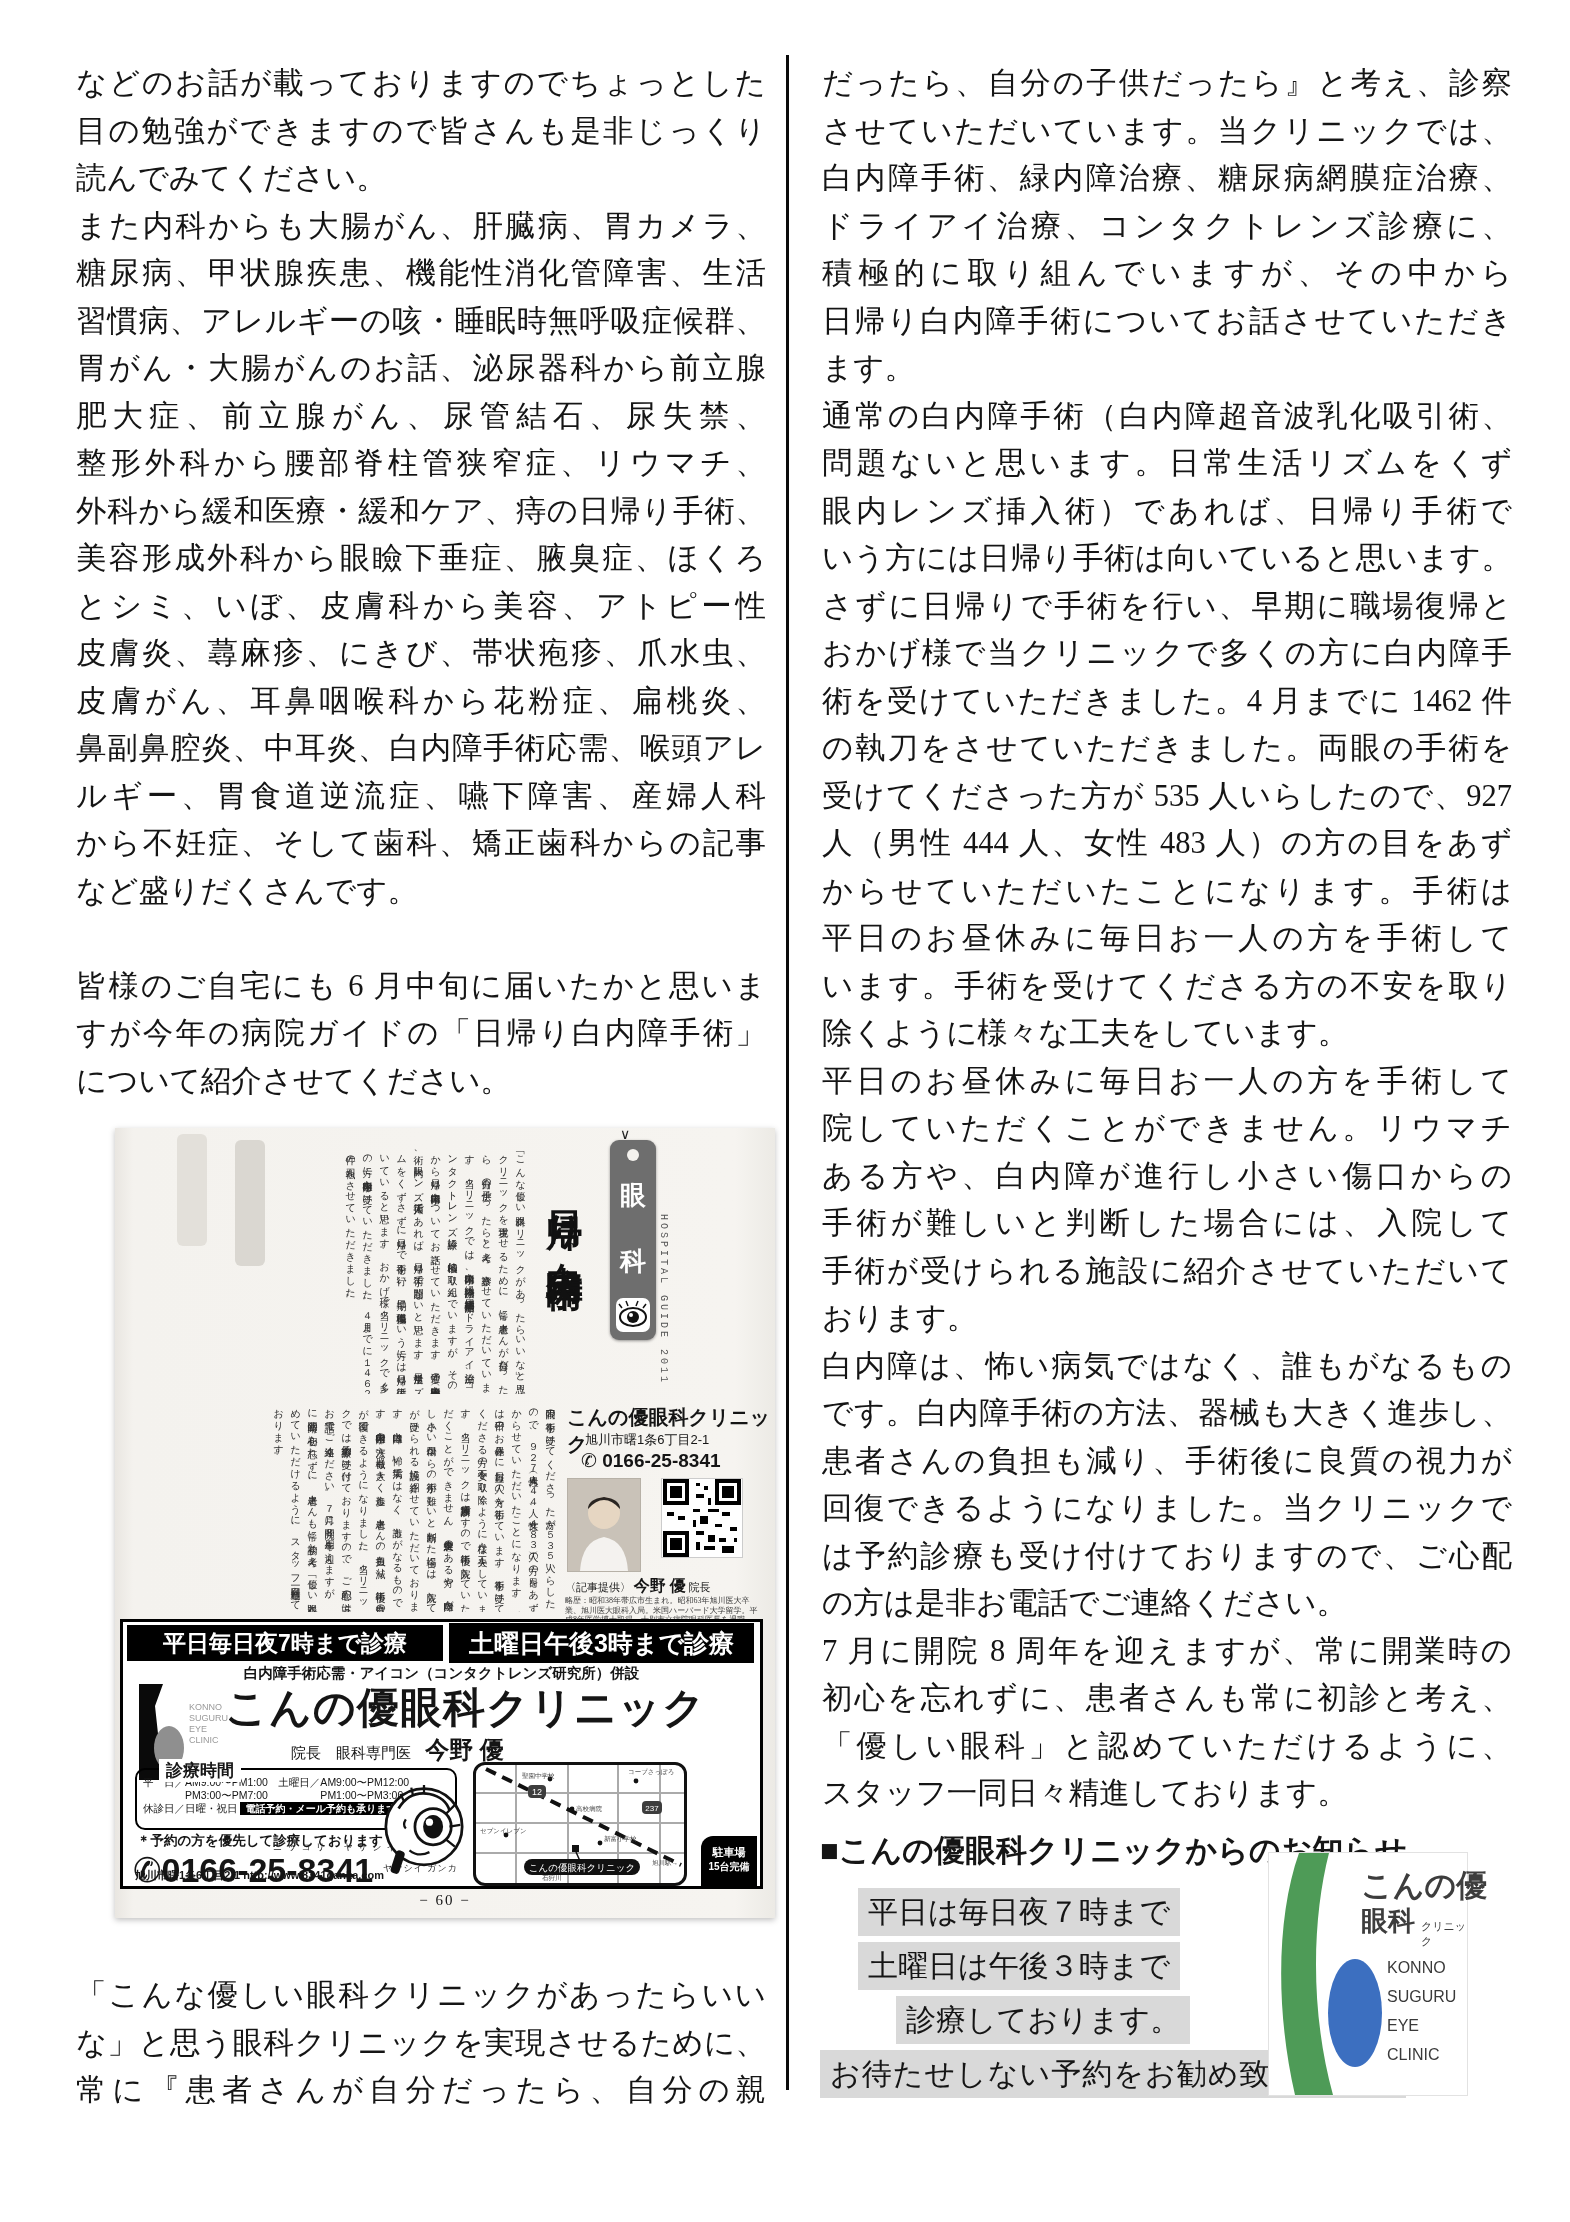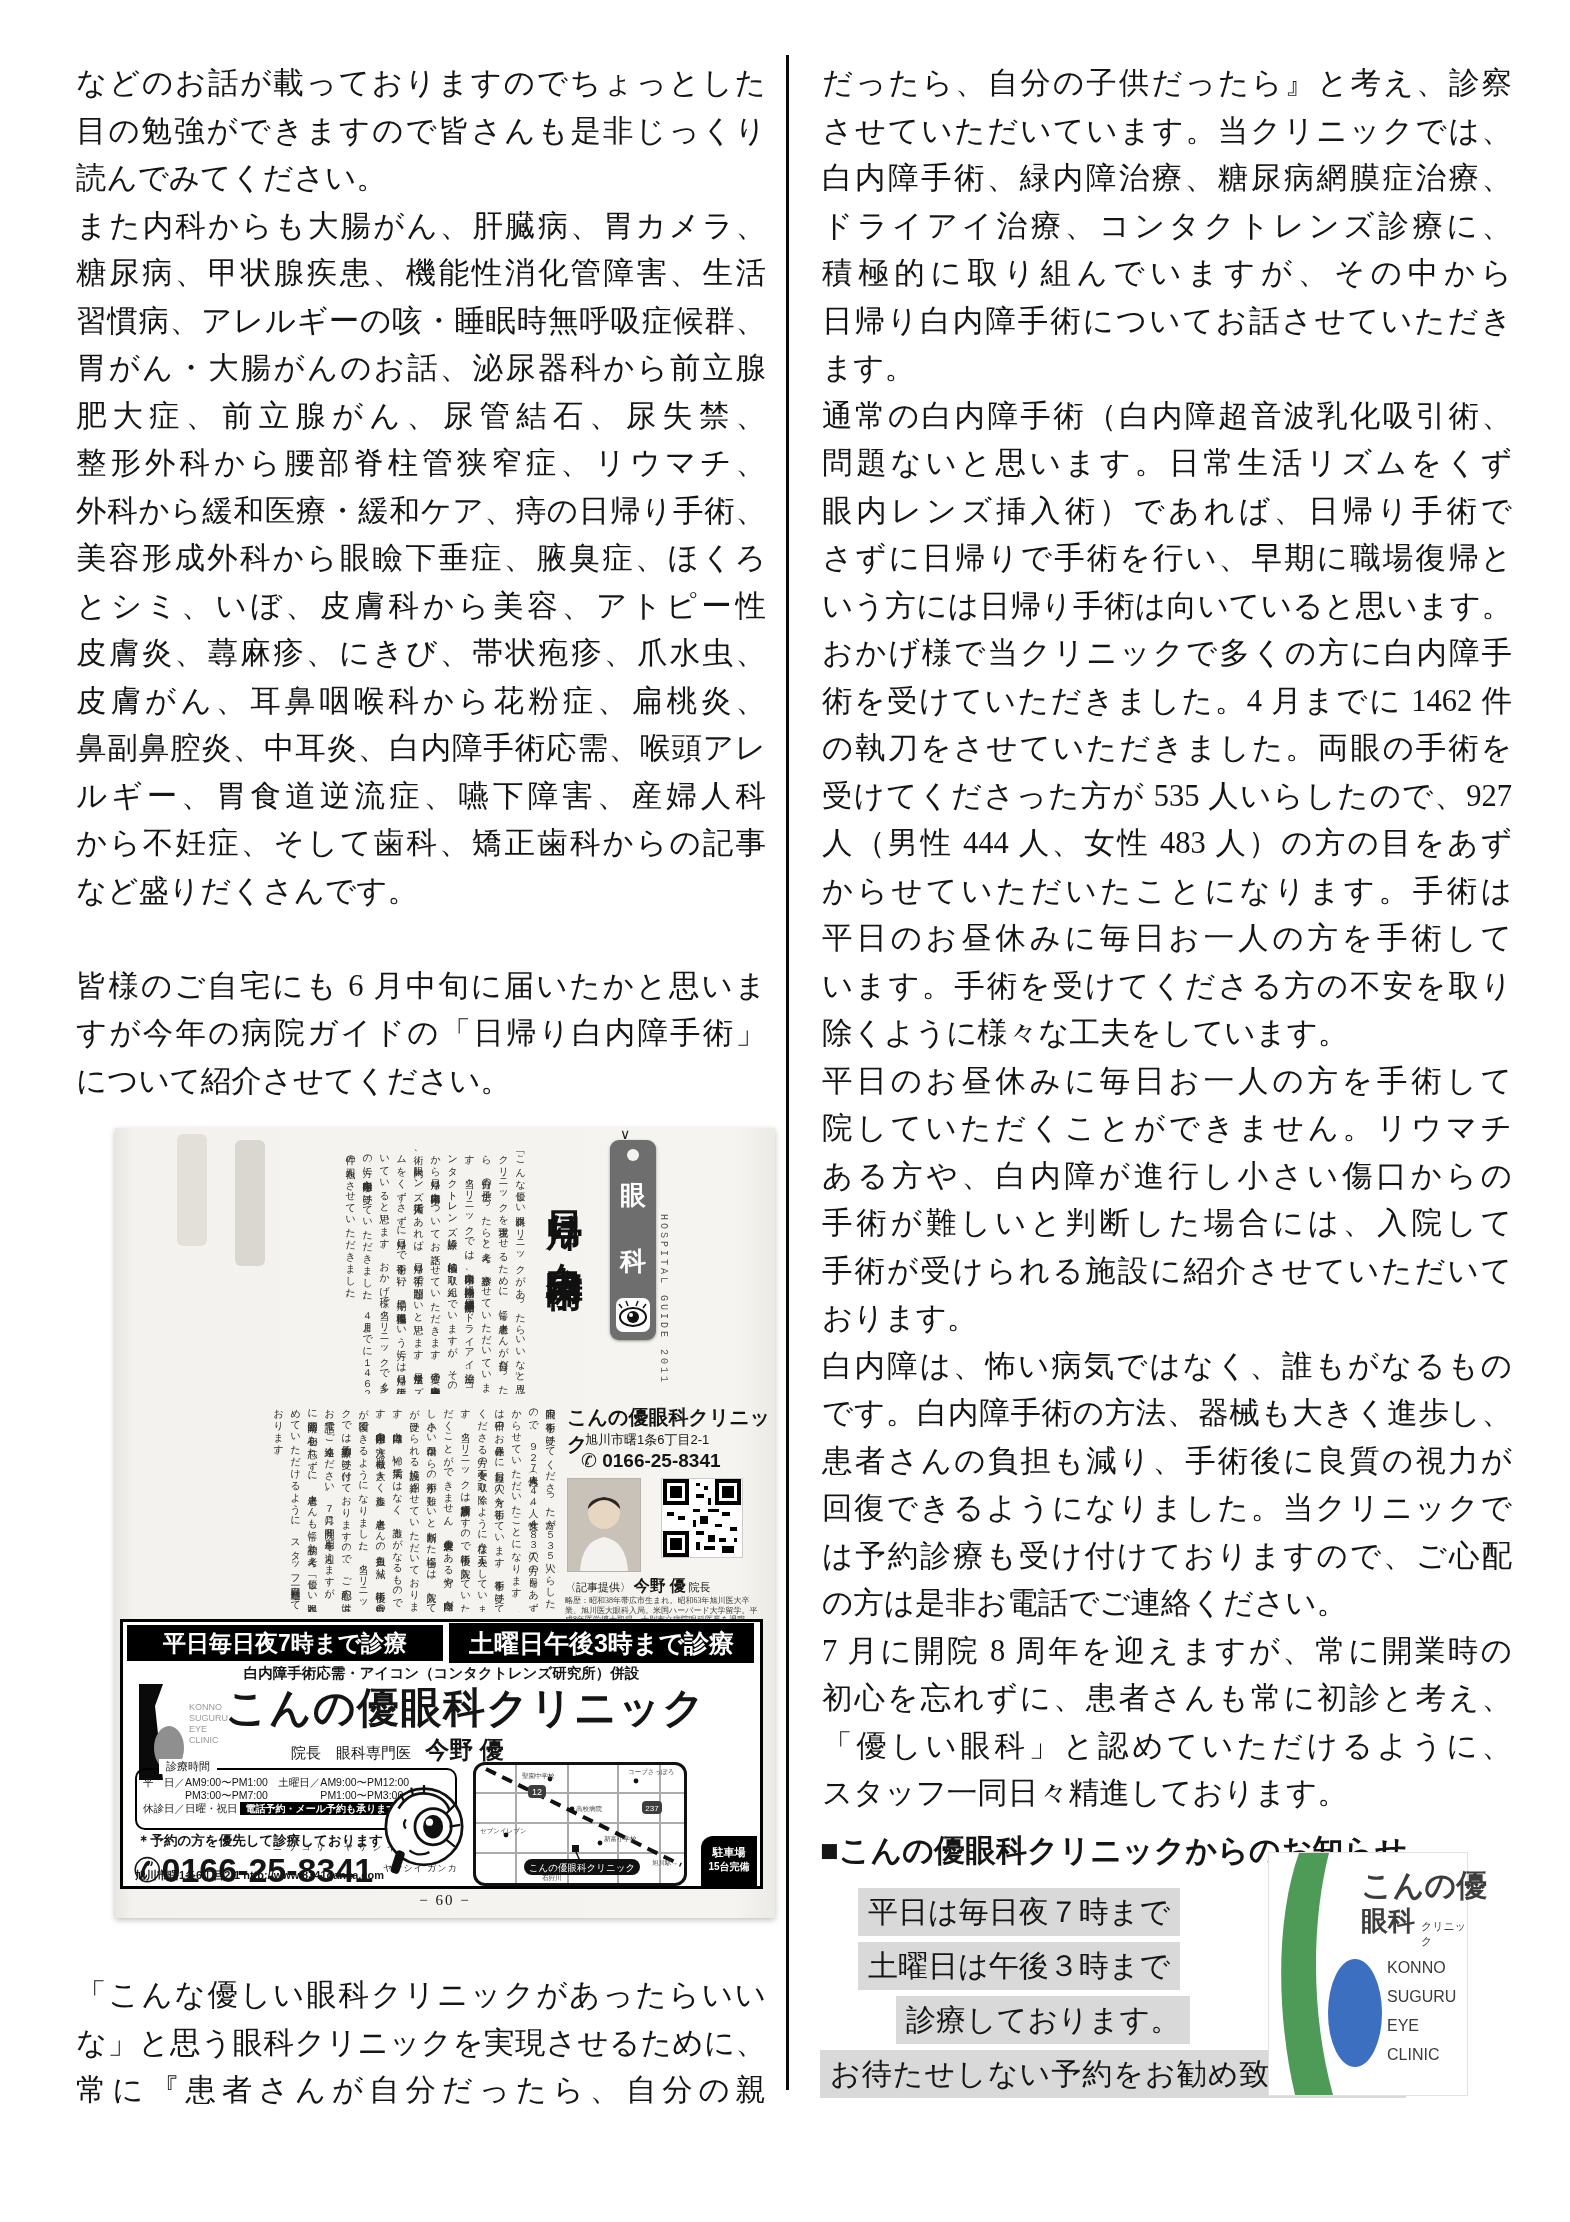--- a/index.html
+++ b/index.html
@@ -44,21 +44,21 @@
   
   .ad{position:absolute;left:5px;top:491px;width:637px;height:264px;border:3px solid #000;background:#fff;}
   .gothic{font-family:"Liberation Sans","DejaVu Sans",sans-serif;}
   .banner{position:absolute;background:#000;color:#fff;font-weight:bold;text-align:center;
           font-family:"Liberation Sans","DejaVu Sans",sans-serif;}
   .ad-sub{position:absolute;left:0;top:42px;width:100%;text-align:center;font-size:14.5px;font-weight:bold;}
   .ad-name{position:absolute;left:102px;top:58px;font-size:42px;font-weight:900;letter-spacing:1px;white-space:nowrap;}
   .ad-dir{position:absolute;left:168px;top:112px;font-size:15px;}
   .ad-dir b{font-size:24px;margin-left:10px;}
   .sched{position:absolute;left:12px;top:146px;width:318px;height:58px;border:2px solid #000;border-radius:10px;}
-  .sched .lbl{position:absolute;top:-11px;left:22px;background:#fff;padding:0 7px;font-size:11px;font-weight:normal;}
+  .sched .lbl{position:absolute;top:-11px;left:22px;background:#fff;padding:0 7px;font-size:17px;font-weight:bold;}
   .sched .row{font-size:10.5px;line-height:13px;padding:0 6px;white-space:nowrap;}
   .badge{display:inline-block;background:#000;color:#fff;padding:0 5px;font-size:10px;font-weight:bold;}
   .priority{position:absolute;left:14px;top:210px;font-size:13.5px;font-weight:bold;}
   .furi{position:absolute;font-size:9px;letter-spacing:5px;color:#222;}
   .ad-phone{position:absolute;left:10px;top:228px;font-size:34px;font-weight:900;white-space:nowrap;}
   .ad-addr{position:absolute;left:12px;top:246px;font-size:11px;font-weight:bold;white-space:nowrap;}
   .mascot{position:absolute;left:255px;top:152px;width:92px;height:109px;overflow:hidden;}
   .map{position:absolute;left:350px;top:140px;width:208px;height:118px;border:3px solid #111;
        border-radius:12px;background:#fff;overflow:hidden;}
   .parking{position:absolute;left:578px;top:206px;width:56px;height:52px;background:#000;color:#fff;
@@ -122,22 +122,22 @@
   <div class="ln">だったら、自分の子供だったら』と考え、診察</div>
   <div class="ln">させていただいています。当クリニックでは、</div>
   <div class="ln">白内障手術、緑内障治療、糖尿病網膜症治療、</div>
   <div class="ln">ドライアイ治療、コンタクトレンズ診療に、</div>
   <div class="ln">積極的に取り組んでいますが、その中から</div>
   <div class="ln">日帰り白内障手術についてお話させていただき</div>
   <div class="ln end">ます。</div>
   <div class="ln">通常の白内障手術（白内障超音波乳化吸引術、</div>
   <div class="ln">問題ないと思います。日常生活リズムをくず</div>
   <div class="ln">眼内レンズ挿入術）であれば、日帰り手術で</div>
+  <div class="ln">いう方には日帰り手術は向いていると思います。</div>
   <div class="ln">さずに日帰りで手術を行い、早期に職場復帰と</div>
-  <div class="ln">いう方には日帰り手術は向いていると思います。</div>
   <div class="ln">おかげ様で当クリニックで多くの方に白内障手</div>
   <div class="ln">術を受けていただきました。4 月までに 1462 件</div>
   <div class="ln">の執刀をさせていただきました。両眼の手術を</div>
   <div class="ln">受けてくださった方が 535 人いらしたので、927</div>
   <div class="ln">人（男性 444 人、女性 483 人）の方の目をあず</div>
   <div class="ln">からせていただいたことになります。手術は</div>
   <div class="ln">平日のお昼休みに毎日お一人の方を手術して</div>
   <div class="ln">います。手術を受けてくださる方の不安を取り</div>
   <div class="ln end">除くように様々な工夫をしています。</div>
   <div class="ln">平日のお昼休みに毎日お一人の方を手術して</div>

